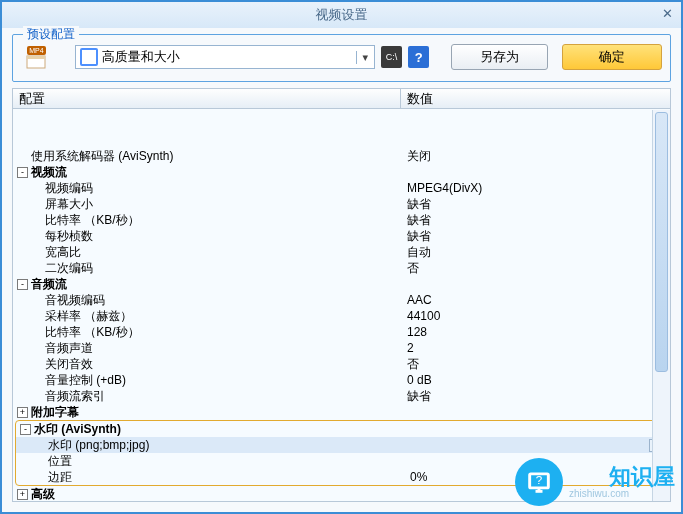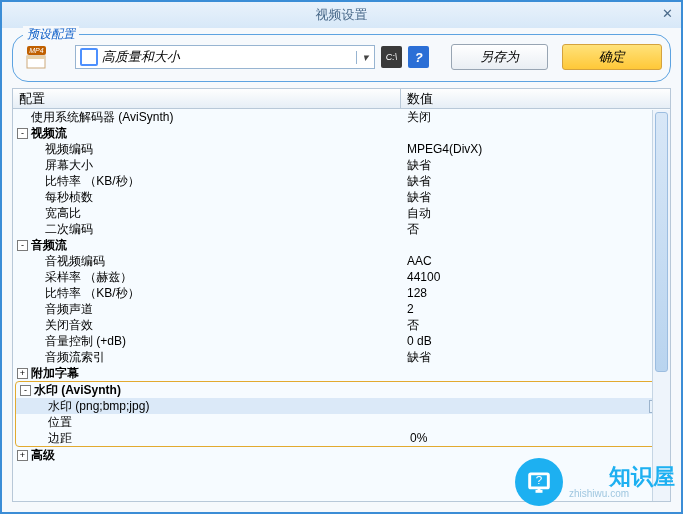--- a/index.html
+++ b/index.html
@@ -1,39 +1,39 @@
 <!DOCTYPE html>
 <html><head>
 <meta charset="utf-8">
 <style>
   * { box-sizing: border-box; margin: 0; padding: 0; font-family: "Microsoft YaHei", Arial, sans-serif; }
   body { background: #fff; width: 683px; height: 514px; position: relative; }
   .window { width: 683px; height: 514px; border: 2px solid #3b8dd6; background: #f6f9fc; display: flex; flex-direction: column; }
   .titlebar { height: 26px; background: linear-gradient(#e9f2fb,#d7e8f8); display: flex; align-items: center; justify-content: center; position: relative; }
   .titlebar span { color: #4a6a8a; font-size: 13px; }
   .close-x { position: absolute; right: 8px; top: 4px; color: #567; font-size: 14px; cursor: pointer; }
-  .preset { border: 1px solid #5da3e1; border-radius: 16px; margin: 6px 10px 6px 10px; padding: 6px 8px 8px 8px; position: relative; background: #f6f9fc; font-style: italic; }
+  .preset { border: 1px solid #5da3e1; border-radius: 2px; margin: 6px 10px 6px 10px; padding: 6px 8px 8px 8px; position: relative; background: #f6f9fc; }
   .preset-legend { position: absolute; top: -9px; left: 10px; background: #f6f9fc; padding: 0 4px; color: #1060c8; font-size: 12px; }
   .preset-row { display: flex; align-items: center; gap: 6px; }
   .mp4badge { width: 32px; height: 32px; display: flex; flex-direction: column; align-items: center; justify-content: center; font-size: 6px; color: #b06000; }
   .mp4badge .tag { background: #c06000; color: #fff; padding: 1px 2px; border-radius: 2px; font-size: 7px; }
   .combo { flex: 0 0 300px; height: 24px; border: 1px solid #97b4d1; background: #fff; display: flex; align-items: center; margin-left: 17px; }
   .combo .film { width: 18px; height: 18px; margin: 0 4px; border: 2px solid #4d90fe; border-radius: 2px; display: inline-block; }
   .combo .text { flex: 1; font-size: 13px; color: #000; }
   .combo .arrow { width: 18px; border-left: 1px solid #97b4d1; text-align: center; font-size: 11px; color: #444; }
   .small-icon { width: 22px; height: 22px; background: #3a3a3a; display: flex; align-items: center; justify-content: center; color: #fff; font-size: 9px; border-radius: 2px; }
   .help-icon { width: 22px; height: 22px; background: #2b6fd6; color: #fff; display: flex; align-items: center; justify-content: center; font-size: 13px; border-radius: 2px; font-weight: bold; }
   .btn { height: 26px; border: 1px solid #98a5b3; border-radius: 3px; font-size: 13px; cursor: pointer; display: flex; align-items: center; justify-content: center; }
   .btn-saveas { width: 100px; background: linear-gradient(#fff,#e9eef3); margin-left: 16px; }
   .btn-ok { width: 104px; background: linear-gradient(#ffe27a,#ffc838); border-color: #d4a23e; margin-left: 8px; }
   .grid-wrap { flex: 1; margin: 0 10px 10px 10px; border: 1px solid #b8c8d8; background: #f6fbff; overflow: hidden; display: flex; flex-direction: column; position: relative; }
   .grid-head { height: 20px; display: flex; background: linear-gradient(#fefefe,#e6eef6); border-bottom: 1px solid #b8c8d8; font-size: 13px; color: #000; }
   .col1 { flex: 0 0 388px; border-right: 1px solid #b8c8d8; padding-left: 6px; display: flex; align-items: center; font-family: Liberation Mono, monospace; }
   .col2 { flex: 1; padding-left: 6px; display: flex; align-items: center; }
-  .grid-body { flex: 1; overflow: auto; }
+  .grid-body { flex: 1; overflow: auto; margin-top: 39px; }
   .row { height: 16px; display: flex; font-size: 12px; color: #000; }
   .row .c1 { flex: 0 0 388px; display: flex; align-items: center; }
   .row .c2 { flex: 1; padding-left: 6px; display: flex; align-items: center; }
   .toggler { width: 11px; height: 11px; border: 1px solid #7a7a7a; display: flex; align-items: center; justify-content: center; font-size: 9px; background: #fff; margin-right: 3px; }
   .bold { font-weight: bold; }
   .indent0 { padding-left: 4px; }
   .indent1 { padding-left: 18px; }
   .indent2 { padding-left: 32px; }
   .highlight-box { border: 1px solid #e2aa2f; border-radius: 4px; margin: 0 2px; }
   .row.selected { background: #dbe9f8; }

